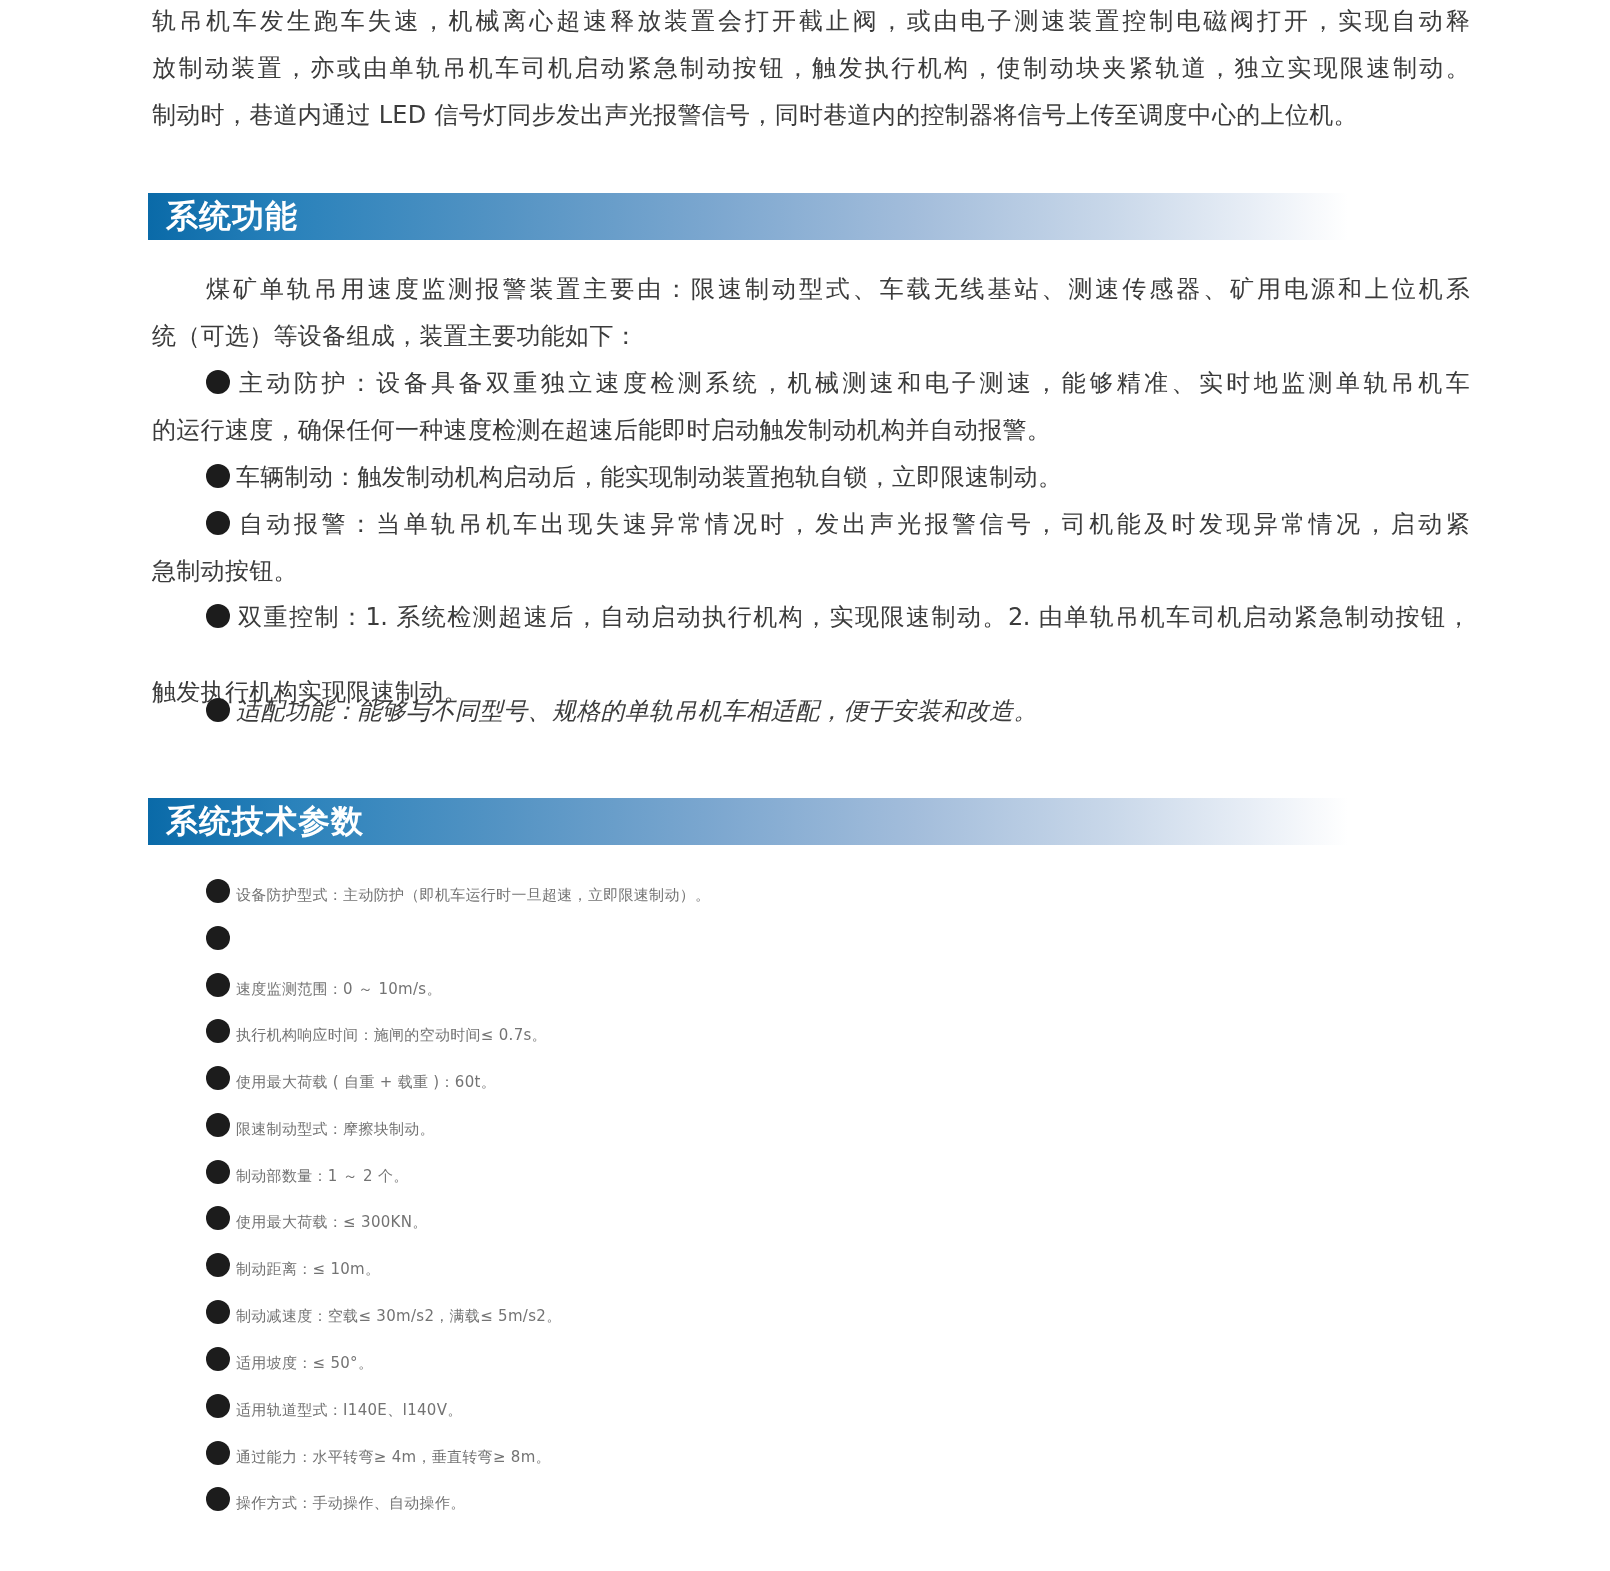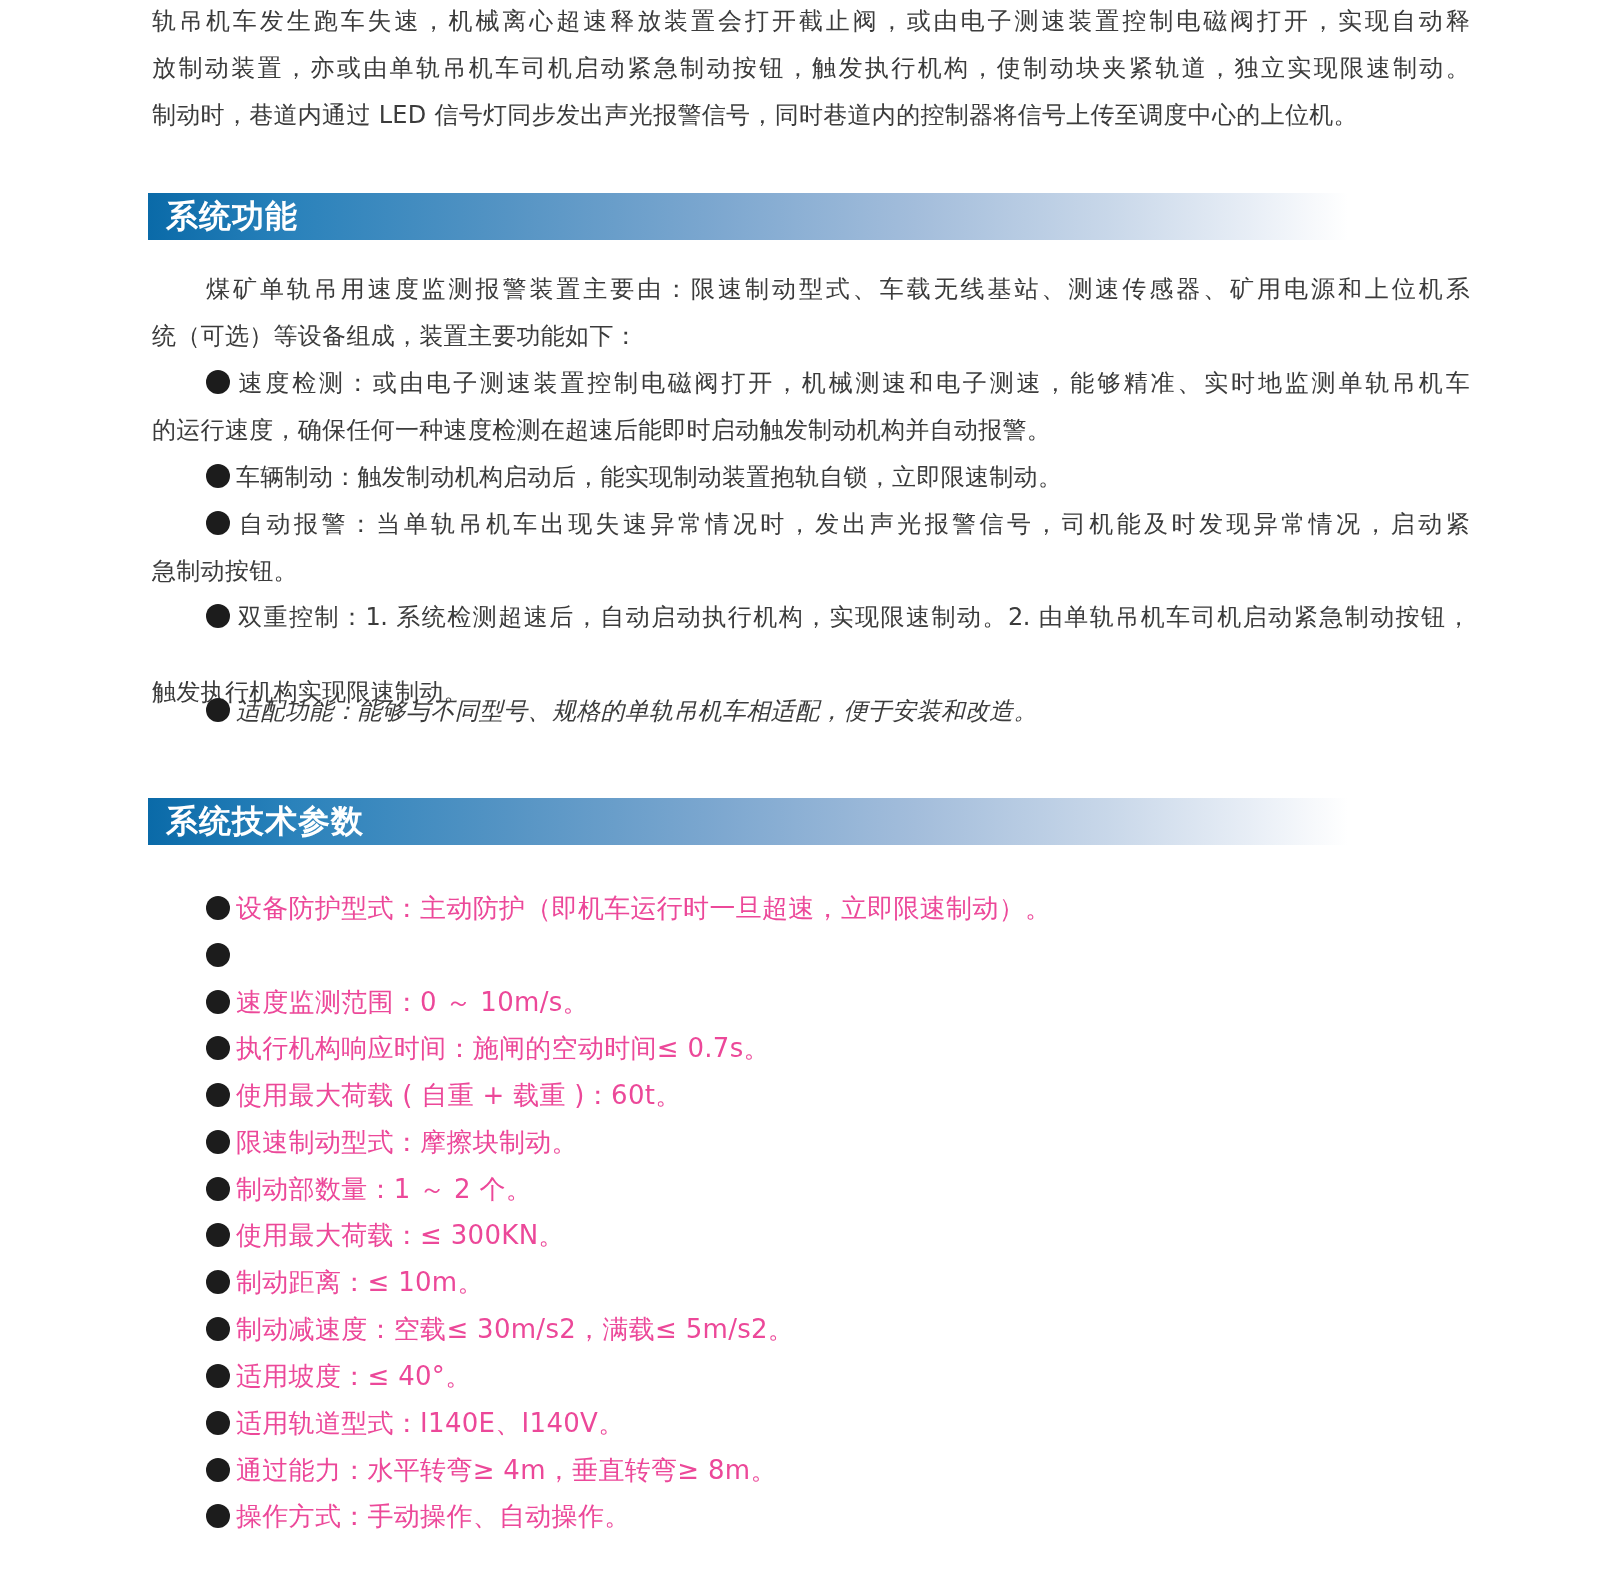--- a/index.html
+++ b/index.html
@@ -67,46 +67,45 @@
     width: 24px;
     height: 24px;
     border-radius: 50%;
     background: #1c1c1c;
     vertical-align: -3px;
     margin-right: 6px;
   }
   .spec-line {
     position: absolute;
     left: 54px;
-    font-size: 26px;
+    font-size: 15px;
     line-height: 32px;
     white-space: nowrap;
-    color: #ec4899;
+    color: #737373;
     letter-spacing: 0.3px;
-    margin-top: 13px;
   }
 </style>
 </head>
 <body>
 
 <div class="page">
 
   <div class="para-line justify" style="top:5px;">轨吊机车发生跑车失速，机械离心超速释放装置会打开截止阀，或由电子测速装置控制电磁阀打开，实现自动释</div>
   <div class="para-line justify" style="top:52px;">放制动装置，亦或由单轨吊机车司机启动紧急制动按钮，触发执行机构，使制动块夹紧轨道，独立实现限速制动。</div>
   <div class="para-line" style="top:99px;">制动时，巷道内通过 LED 信号灯同步发出声光报警信号，同时巷道内的控制器将信号上传至调度中心的上位机。</div>
 
   <div class="section-bar" style="top:193px; left:-4px;">
     <span class="section-title">系统功能</span>
   </div>
 
   <div class="para-line justify indent" style="top:273px; width:1264px;">煤矿单轨吊用速度监测报警装置主要由：限速制动型式、车载无线基站、测速传感器、矿用电源和上位机系</div>
   <div class="para-line" style="top:320px;">统（可选）等设备组成，装置主要功能如下：</div>
 
   <div class="para-line justify indent" style="top:367px; width:1264px;">
-    <span class="bullet"></span><span>速度检测：或由电子测速装置控制电磁阀打开，机械测速和电子测速，能够精准、实时地监测单轨吊机车</span>
+    <span class="bullet"></span><span>主动防护：设备具备双重独立速度检测系统，机械测速和电子测速，能够精准、实时地监测单轨吊机车</span>
   </div>
   <div class="para-line" style="top:414px;">的运行速度，确保任何一种速度检测在超速后能即时启动触发制动机构并自动报警。</div>
 
   <div class="para-line indent" style="top:461px;">
     <span class="bullet"></span><span>车辆制动：触发制动机构启动后，能实现制动装置抱轨自锁，立即限速制动。</span>
   </div>
 
   <div class="para-line justify indent" style="top:508px; width:1264px;">
     <span class="bullet"></span><span>自动报警：当单轨吊机车出现失速异常情况时，发出声光报警信号，司机能及时发现异常情况，启动紧</span>
   </div>
@@ -149,21 +148,21 @@
   <div class="spec-line" style="top:1206px;">
     <span class="bullet"></span><span>使用最大荷载：≤ 300KN。</span>
   </div>
   <div class="spec-line" style="top:1253px;">
     <span class="bullet"></span><span>制动距离：≤ 10m。</span>
   </div>
   <div class="spec-line" style="top:1300px;">
     <span class="bullet"></span><span>制动减速度：空载≤ 30m/s2，满载≤ 5m/s2。</span>
   </div>
   <div class="spec-line" style="top:1347px;">
-    <span class="bullet"></span><span>适用坡度：≤ 40°。</span>
+    <span class="bullet"></span><span>适用坡度：≤ 50°。</span>
   </div>
   <div class="spec-line" style="top:1394px;">
     <span class="bullet"></span><span>适用轨道型式：I140E、I140V。</span>
   </div>
   <div class="spec-line" style="top:1441px;">
     <span class="bullet"></span><span>通过能力：水平转弯≥ 4m，垂直转弯≥ 8m。</span>
   </div>
   <div class="spec-line" style="top:1487px;">
     <span class="bullet"></span><span>操作方式：手动操作、自动操作。</span>
   </div>

